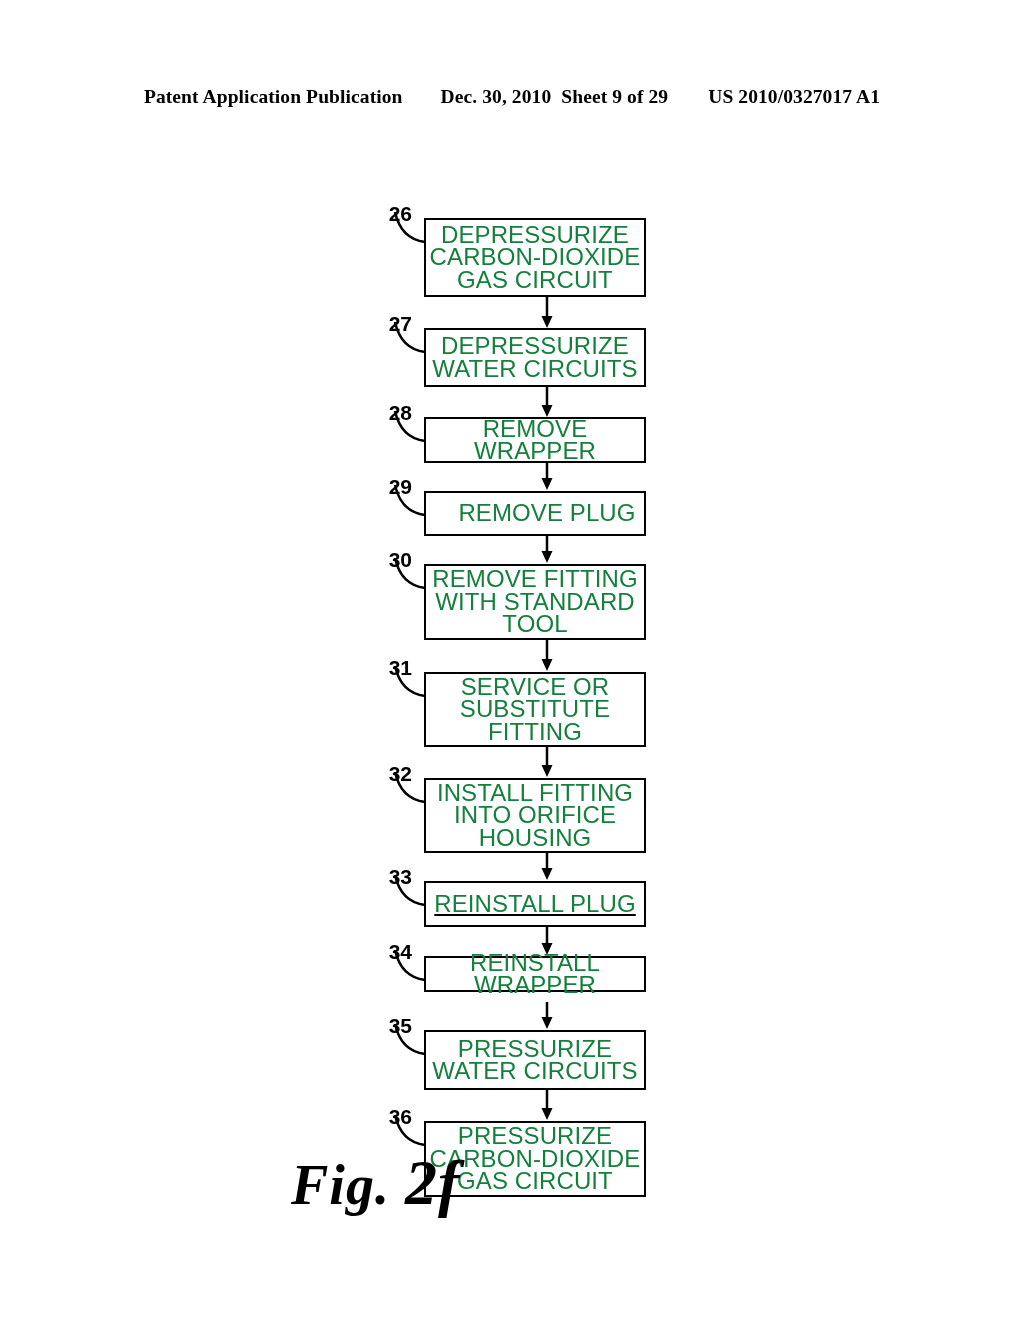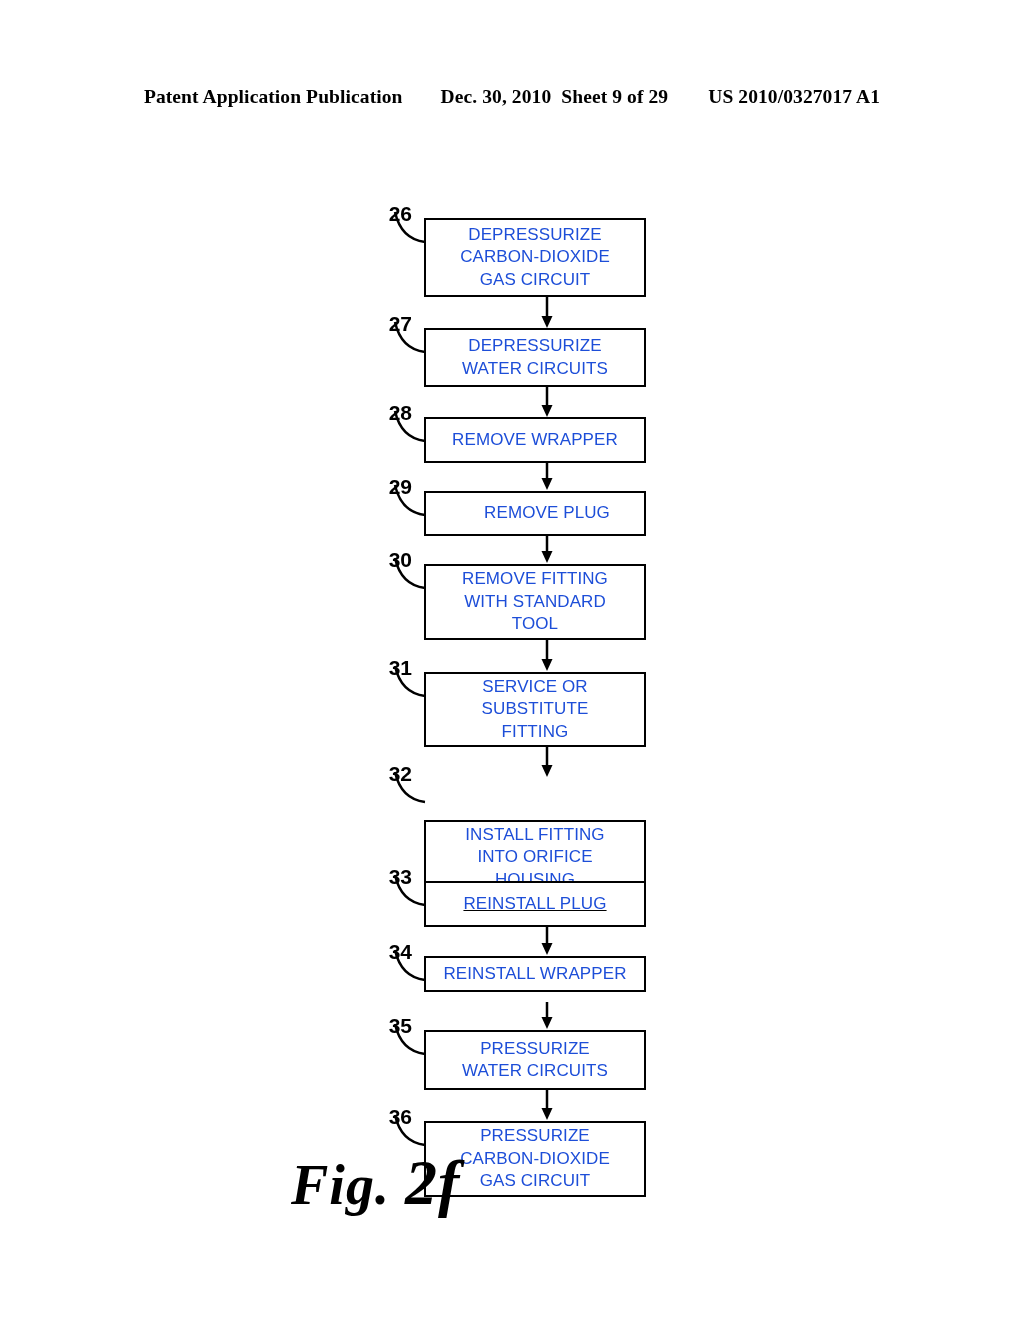--- a/index.html
+++ b/index.html
@@ -53,24 +53,24 @@
     box-sizing: border-box;
     border: 2.5px solid #000;
     background: #fff;
     display: flex;
     align-items: center;
     justify-content: center;
     text-align: center;
   }
   .step-label {
     font-family: "Liberation Sans", sans-serif;
-    font-size: 17px;
+    font-size: 24px;
     line-height: 22.5px;
     letter-spacing: 0.1px;
-    color: #1d4ed8;
+    color: #15803d;
     white-space: pre-line;
   }
 
   
   .ref-num {
     position: absolute;
     right: 100%;
     margin-right: 12px;
     bottom: 100%;
     margin-bottom: -6px;
@@ -268,21 +268,21 @@
     </div>
   </div>
 
   <div class="step" style="top:778px;">
     <span class="ref-num">32</span>
     <span class="leader">
       <svg width="40" height="48">
           <path d="M10 2 C 14 20, 24 30, 40 32" fill="none" stroke="#000" stroke-width="2.5"></path>
         </svg>
     </span>
-    <div class="step-box" style="height:75px;margin-top:42px;">
+    <div class="step-box" style="height:75px;">
       <span class="step-label">INSTALL FITTING
 INTO ORIFICE
 HOUSING</span>
     </div>
   </div>
 
   <div class="step" style="top:881px;">
     <span class="ref-num">33</span>
     <span class="leader">
       <svg width="40" height="48">

